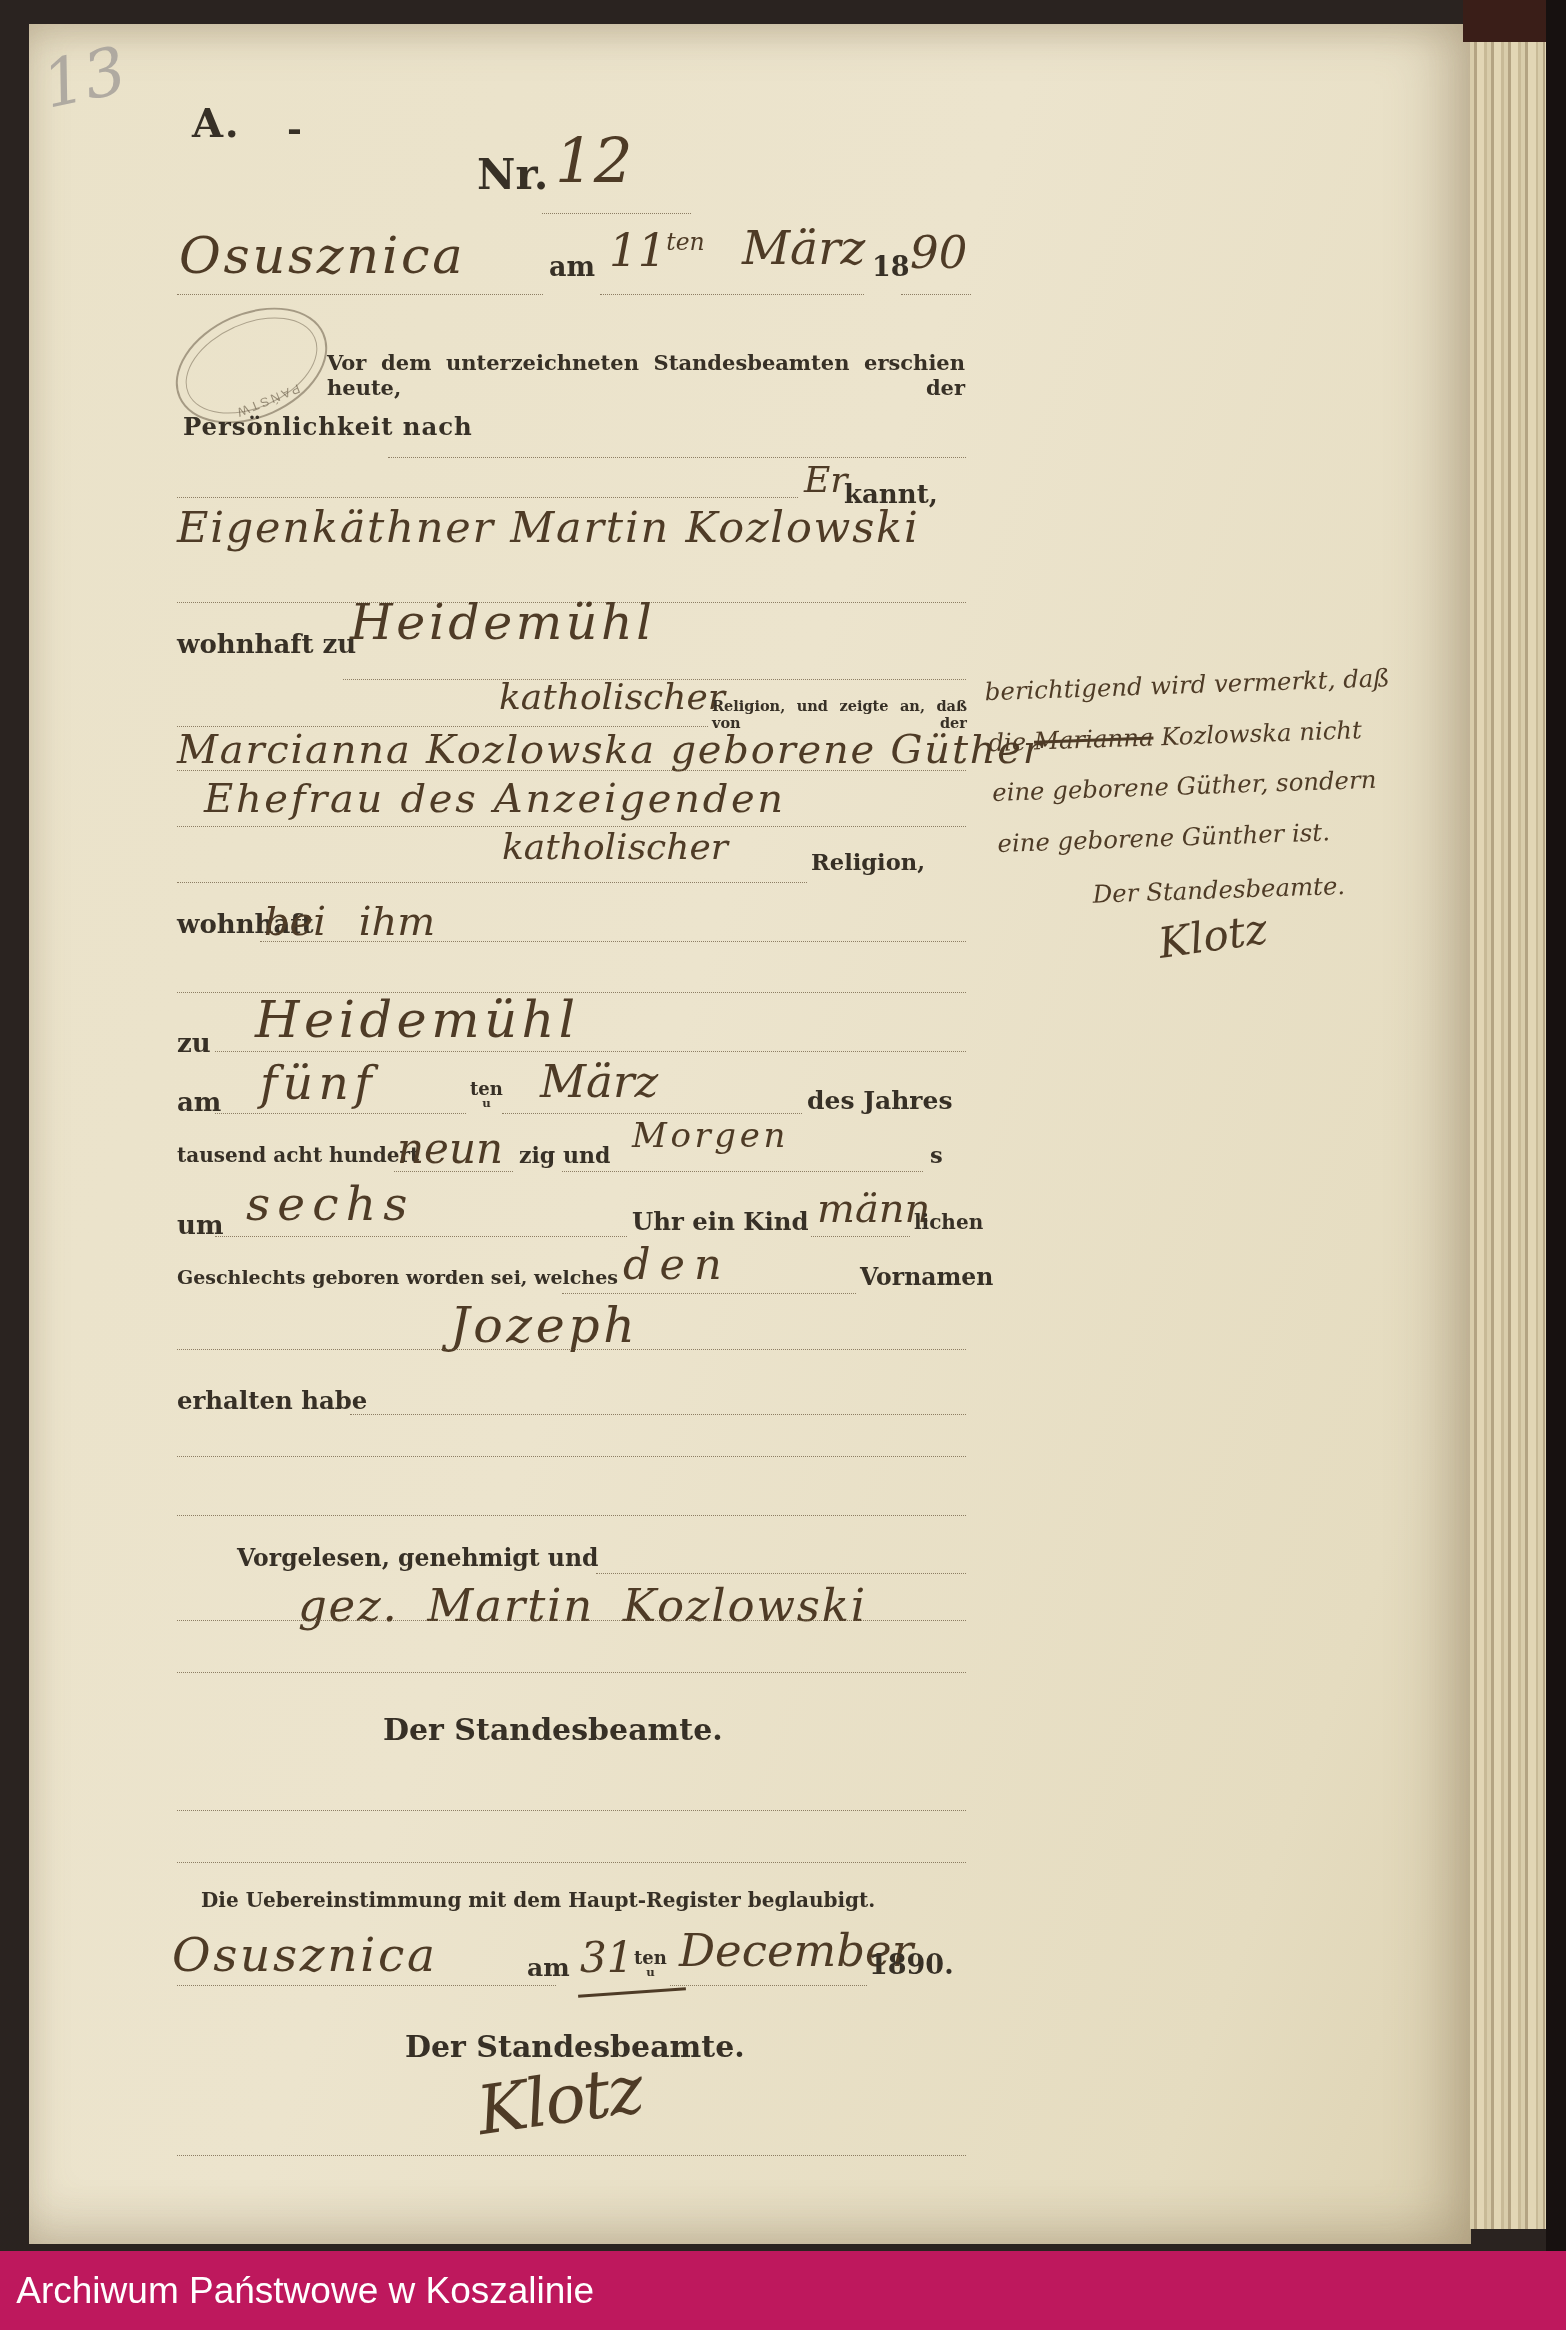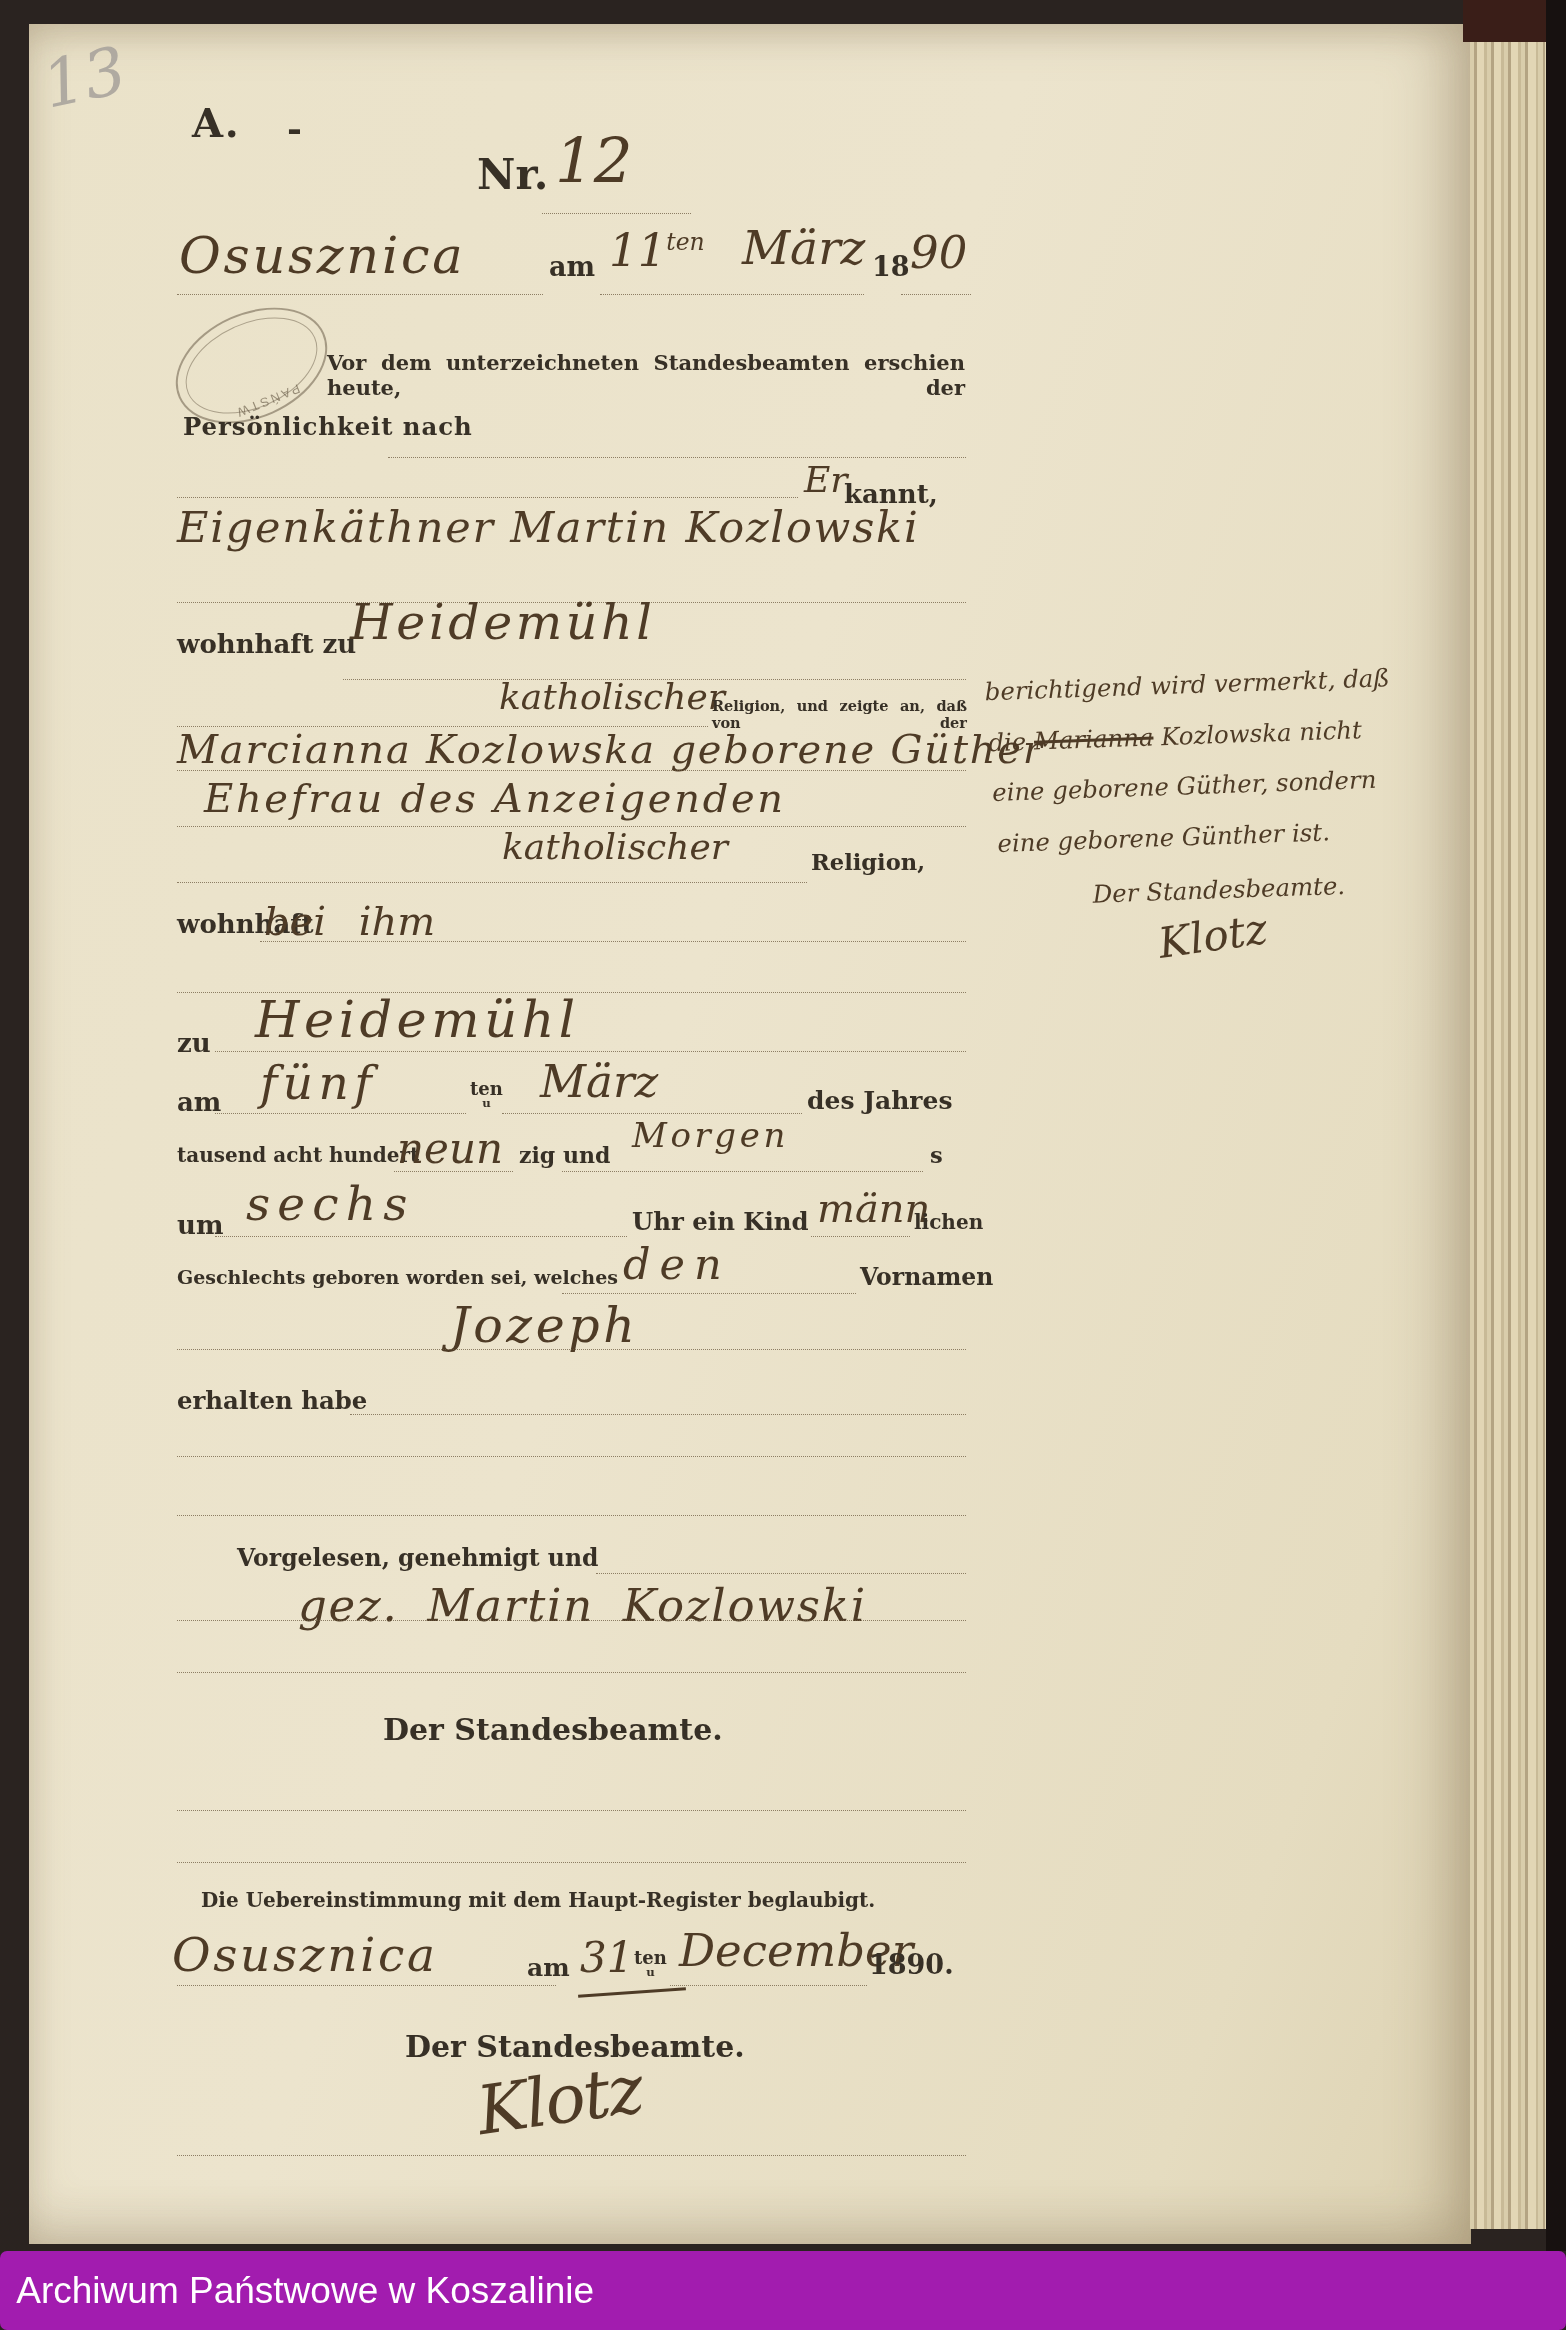--- a/index.html
+++ b/index.html
@@ -8,21 +8,21 @@
   .el{position:absolute;white-space:nowrap;}
   
   .page{position:absolute;left:29px;top:23.5px;width:1442px;height:2220px;
         background:linear-gradient(110deg,#eae2c9,#ece4cd 45%,#e5dcc0 85%,#ddd2b2);
         box-shadow:inset -31px 0 54px rgba(120,98,66,.28), inset 0 -22px 45px rgba(120,98,66,.16),
                    inset 0 12.6px 27px rgba(120,98,66,.12);}
   .leafstack{position:absolute;left:1470px;top:40px;width:76px;height:2189px;
         background:repeating-linear-gradient(90deg,#d9cdab 0 4.5px,#b4a483 4.5px 7.2px,#e2d6b5 7.2px 14.5px,#c8ba97 14.5px 17px);}
   .maroonblock{position:absolute;left:1463px;top:0;width:83px;height:42px;background:#3a1e18;}
   .coverstrip{position:absolute;left:1546px;top:0;width:20px;height:2251px;background:#171110;}
-  .bottombar{position:absolute;left:0;top:2251px;width:1566px;height:79px;background:#a21caf;border-radius:7px;}
+  .bottombar{position:absolute;left:0;top:2251px;width:1566px;height:79px;background:#be185d;}
   .bottombar .cap{position:absolute;left:16.3px;top:0;height:79px;line-height:79px;
         font-family:"Liberation Sans",sans-serif;font-size:37px;color:#ffffff;}
   
   .pr{font-family:"DejaVu Serif",serif;font-weight:700;color:#373026;}
   
   .hw{font-family:"DejaVu Serif",serif;font-style:italic;font-weight:400;color:#4e3b26;}
   
   .dl{position:absolute;height:0;border-bottom:1.8px dotted rgba(110,92,66,.75);}
   
   .stamp{position:absolute;left:172px;top:313px;width:155px;height:101px;border-radius:50%;

